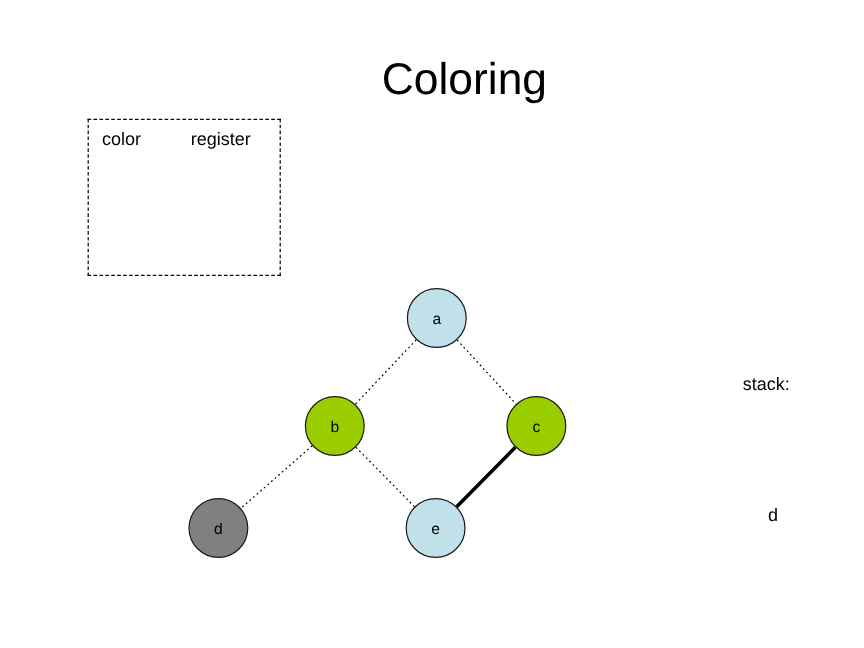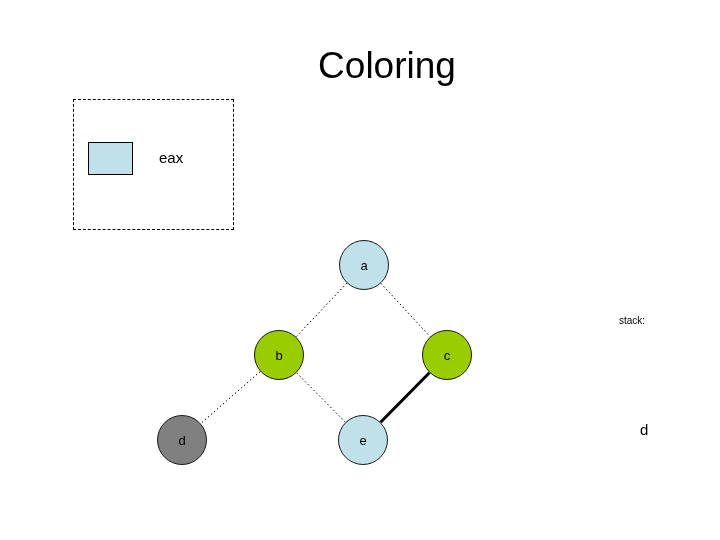--- a/index.html
+++ b/index.html
@@ -121,21 +121,21 @@
     font-size: 13px;
     line-height: 13px;
     color: #000000;
   }
 
   
   .stack-label {
     position: absolute;
     left: 592px;
     top: 310px;
-    font-size: 10px;
+    font-size: 15px;
     line-height: 22px;
     color: #000000;
     white-space: nowrap;
   }
   .stack-item {
     position: absolute;
     left: 613px;
     top: 419px;
     font-size: 15px;
     line-height: 22px;
@@ -144,25 +144,25 @@
   }
 </style>
 </head>
 <body>
 
 <div id="slide">
 
   <div class="slide-title">Coloring</div>
 
   <div class="legend-box">
+    <div class="legend-header">
+      <span class="legend-header-color">color</span>
+      <span class="legend-header-register">register</span>
+    </div>
 
-    <div class="legend-row legend-row-1">
-      <span class="legend-swatch" id="swatch-0" style="background: rgb(192, 225, 233);"></span>
-      <span class="legend-reg-label">eax</span>
-    </div>
 
   </div>
 
   <svg class="graph-svg" id="graph-edges" viewBox="0 0 720 540">
       <line x1="319.83441167590706" y1="283.1753288137454" x2="269.16558832409294" y2="336.8246711862546" stroke="#000000" stroke-width="1" stroke-dasharray="1.5,2.5"></line>
       <line x1="353.94851965119085" y1="283.37791287478524" x2="403.05148034880915" y2="336.62208712521476" stroke="#000000" stroke-width="1" stroke-dasharray="1.5,2.5"></line>
       <line x1="233.1975953765892" y1="371.4763339483497" x2="173.8024046234108" y2="423.5236660516503" stroke="#000000" stroke-width="1" stroke-dasharray="1.5,2.5"></line>
       <line x1="269.57276030191406" y1="372.7819598293178" x2="318.42723969808594" y2="422.2180401706822" stroke="#000000" stroke-width="1" stroke-dasharray="1.5,2.5"></line>
       <line x1="402.42723969808594" y1="372.7819598293178" x2="353.57276030191406" y2="422.2180401706822" stroke="#000000" stroke-width="3"></line>
     </svg>

